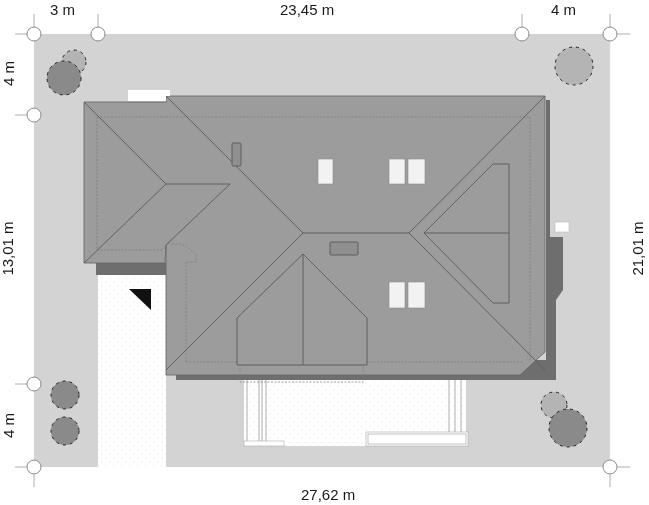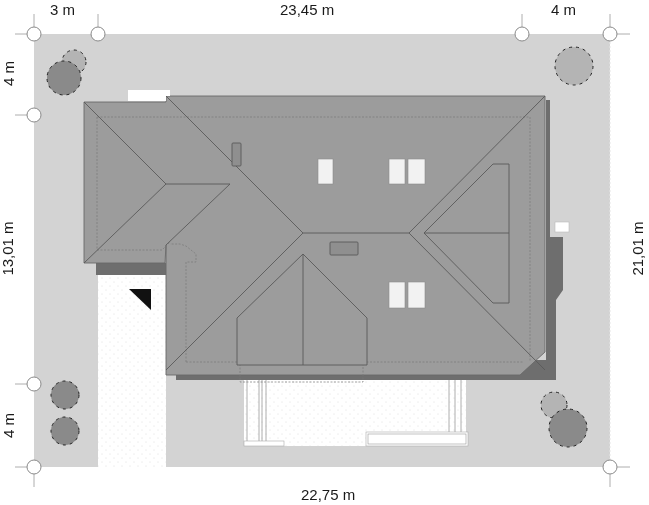--- a/index.html
+++ b/index.html
@@ -135,14 +135,14 @@
   </svg>
 
   
   <div class="dim" style="left:50px; top:2px;">3 m</div>
   <div class="dim" style="left:280px; top:2px;">23,45 m</div>
   <div class="dim" style="left:551px; top:2px;">4 m</div>
   <div class="dim v" style="left:-4px; top:66px;">4 m</div>
   <div class="dim v" style="left:-20px; top:241px;">13,01 m</div>
   <div class="dim v" style="left:-4px; top:418px;">4 m</div>
   <div class="dim v" style="left:610px; top:241px;">21,01 m</div>
-  <div class="dim" style="left:301px; top:487px;">22,75 m</div>
+  <div class="dim" style="left:301px; top:487px;">27,62 m</div>
 </div>
 
 </body></html>

